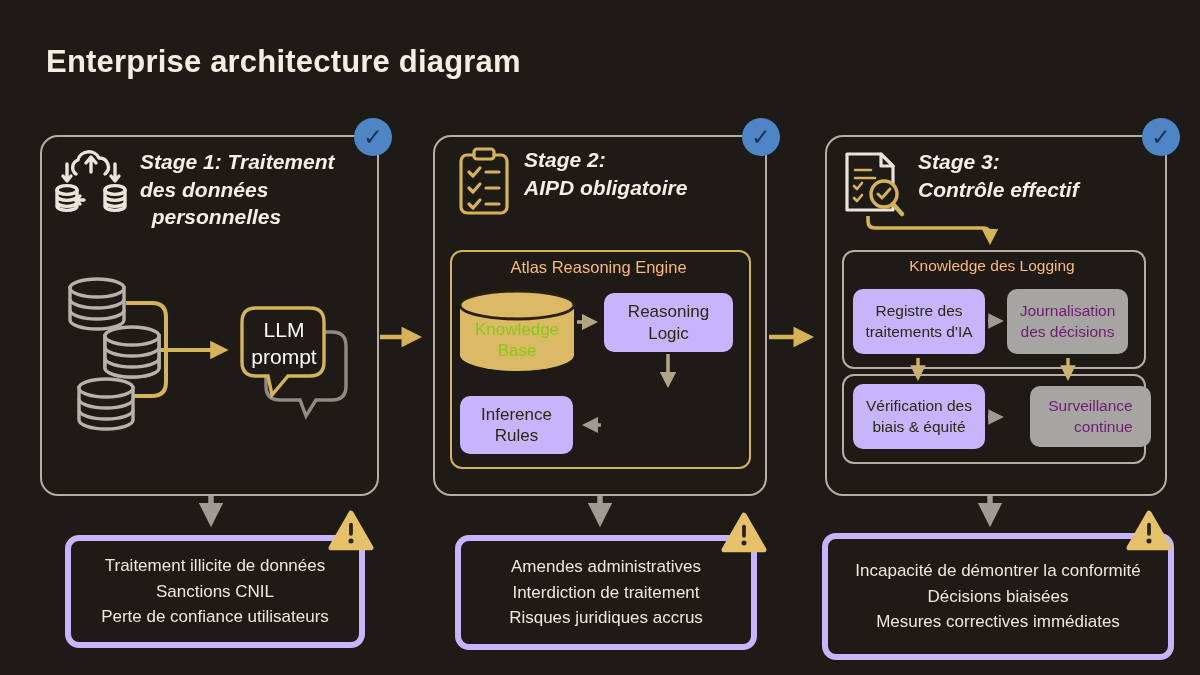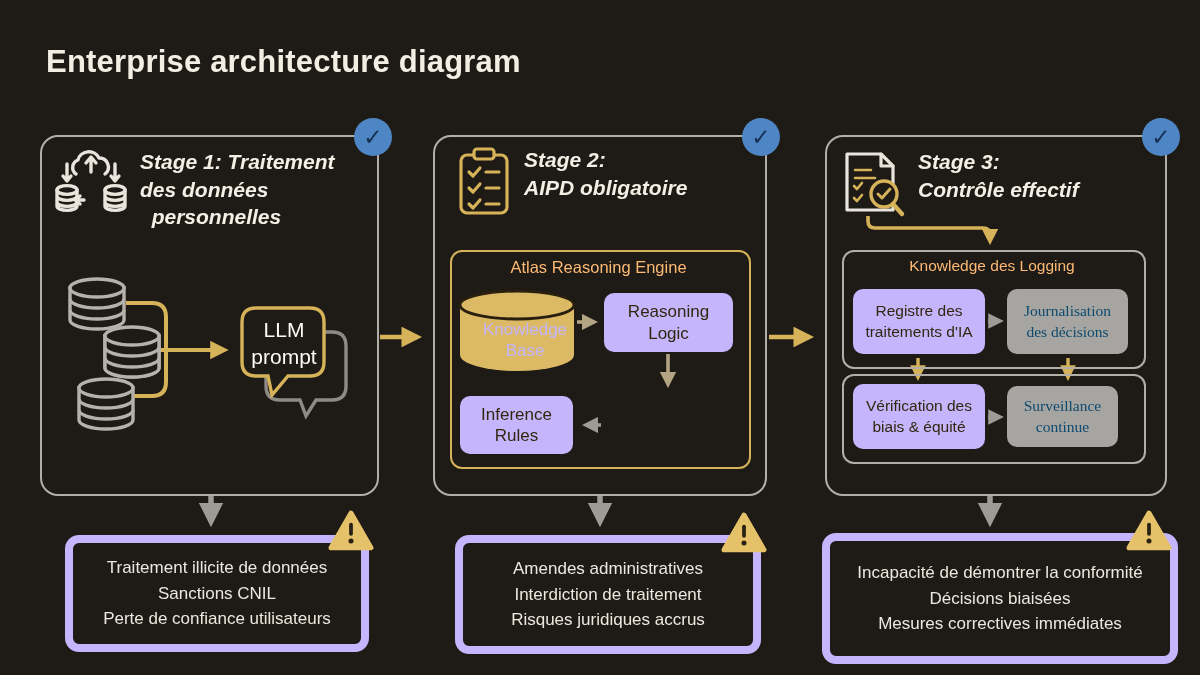--- a/index.html
+++ b/index.html
@@ -23,37 +23,37 @@
     background:#4e86c5;display:flex;align-items:center;justify-content:center;
     font-size:23px;font-weight:700;color:#16304f;z-index:5;
   }
   .stage-head{position:absolute;display:flex;z-index:3;font-style:italic;}
   .stage-title{font-size:21px;font-weight:700;line-height:1.32;color:#f3efe5;}
   .node{
     position:absolute;border-radius:10px;display:flex;align-items:center;justify-content:center;
     text-align:center;z-index:2;
   }
   .gold{background:#c4b5fd;color:#32270e;}
-  .grayfill{background:#a7a5a1;color:#0c4a6e;font-family:Liberation Serif, serif;}
+  .grayfill{background:#a7a5a1;color:#701a75;}
   .container-box{
     position:absolute;border-radius:12px;z-index:1;background:transparent;
   }
   .container-label{
     position:absolute;left:0;right:0;text-align:center;color:#fdba74;font-size:16.5px;z-index:2;
   }
   .risk-box{
-    position:absolute;border:8px solid #c4b5fd;border-radius:14px;z-index:2;
+    position:absolute;border:6px solid #c4b5fd;border-radius:14px;z-index:2;
     display:flex;align-items:center;justify-content:center;text-align:center;
     font-size:17px;line-height:1.5;color:#ece8de;background:#1e1a16;
   }
   .warn{position:absolute;z-index:6;}
   .overlay{position:absolute;left:0;top:0;z-index:1;pointer-events:none;}
   .kb-label{
     position:absolute;z-index:2;display:flex;align-items:center;justify-content:center;
-    text-align:center;color:#c4b5fd;padding-left:8px;
+    text-align:center;color:#84cc16;
   }
   .s2txt{font-size:17px;font-weight:500;line-height:1.25;}
   .s3txt{font-size:15.5px;font-weight:500;line-height:1.3;}
   .llm-label{
     position:absolute;left:244px;top:316px;width:80px;z-index:3;text-align:center;
     font-size:21px;color:#fbfaf7;line-height:1.3;
   }
 </style>
 </head>
 <body>
@@ -203,21 +203,21 @@
   <div class="container-label" style="left:842px;top:257px;width:300px;font-size:15.5px;">Knowledge des Logging</div>
 
   <div class="node gold s3txt pre" style="left:853px;top:289px;width:132px;height:65px;">Registre des
 traitements d'IA</div>
   <div class="node grayfill s3txt pre" style="left:1007px;top:289px;width:121px;height:65px;">Journalisation
 des décisions</div>
 
   <div class="container-box" style="left:842px;top:374px;width:300px;height:86px;border:2px solid #b2afa9;"></div>
   <div class="node gold s3txt pre" style="left:853px;top:384px;width:132px;height:65px;">Vérification des
 biais &amp; équité</div>
-  <div class="node grayfill s3txt pre" style="left:1007px;top:386px;width:111px;height:61px;">Surveillance
+  <div class="node grayfill s3txt pre" style="left:1030px;top:386px;width:121px;height:61px;text-align:right;">Surveillance
 continue</div>
 
   <div class="risk-box pre" style="left:65px;top:535px;width:288px;height:101px;">Traitement illicite de données
 Sanctions CNIL
 Perte de confiance utilisateurs</div>
   <div class="risk-box pre" style="left:455px;top:535px;width:290px;height:103px;">Amendes administratives
 Interdiction de traitement
 Risques juridiques accrus</div>
   <div class="risk-box pre" style="left:822px;top:533px;width:340px;height:115px;">Incapacité de démontrer la conformité
 Décisions biaisées

